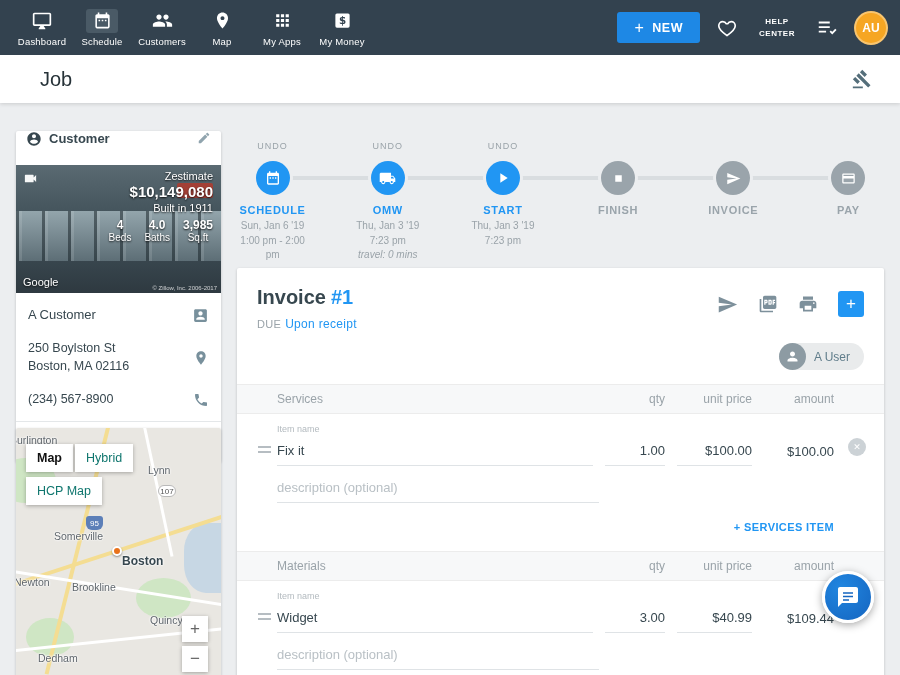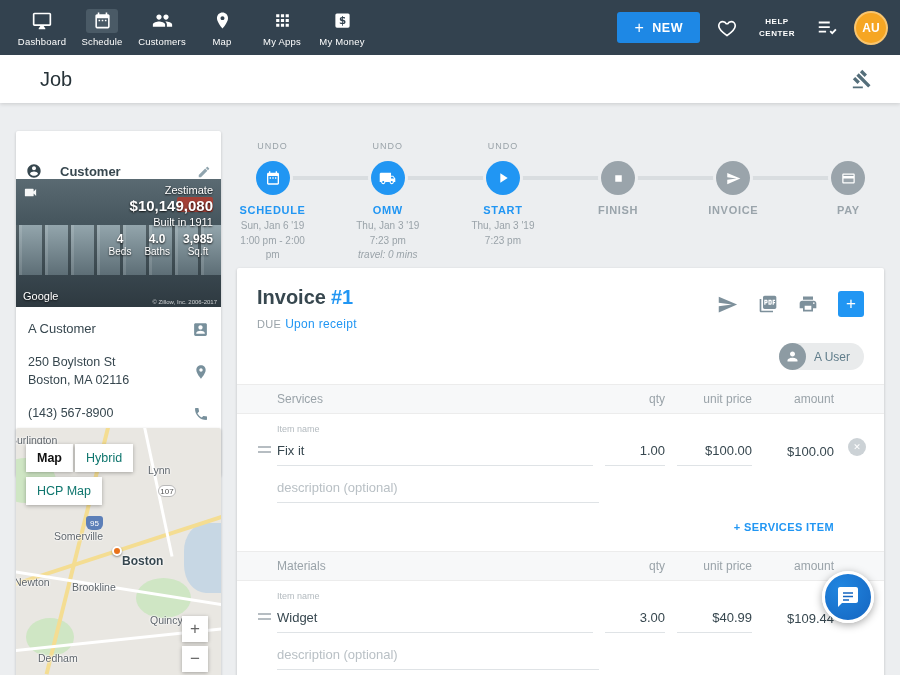--- a/index.html
+++ b/index.html
@@ -29,21 +29,21 @@
   .jobbar{position:absolute;top:55px;left:0;right:0;height:48px;background:#fff;display:flex;
           align-items:center;padding:0 28px 0 40px;box-shadow:0 1px 4px rgba(0,0,0,.15);z-index:20;}
   .job-title{font-size:20px;color:#263238;}
   .jobbar .gavel{margin-left:auto;color:#546e7a;cursor:pointer;}
 
   .content{position:absolute;top:103px;left:0;right:0;bottom:0;overflow:hidden;}
   .card{background:#fff;border-radius:2px;box-shadow:0 1px 3px rgba(0,0,0,.2);}
 
   
   .customer-card{position:absolute;left:16px;top:28px;width:205px;}
-  .cc-head{height:48px;display:flex;align-items:flex-end;gap:18px;padding:0 10px;color:#37474f;}
+  .cc-head{height:34px;display:flex;align-items:flex-start;gap:7px;padding:0 10px;color:#37474f;}
   .cc-title{font-size:13px;font-weight:bold;flex:1;}
   .pencil{color:#90a4ae;cursor:pointer;}
   .photo{position:relative;height:128px;overflow:hidden;color:#fff;
          background:linear-gradient(180deg,#5a6a72 0%,#46565e 34%,#39474f 72%,#2e3940 100%);}
   .glass{position:absolute;left:0;right:0;top:46px;height:50px;
          background:linear-gradient(180deg,#93a5ac,#5d6e76);
          background-image:repeating-linear-gradient(90deg,rgba(18,28,33,.5) 0 3px,rgba(255,255,255,.12) 3px 6px,transparent 6px 26px),
                           linear-gradient(180deg,#93a5ac,#5d6e76);}
   .sign{position:absolute;right:8px;top:18px;width:36px;height:15px;background:#b23b2e;opacity:.85;border-radius:2px;}
   .cam{position:absolute;left:7px;top:6px;color:#fff;opacity:.95;}
@@ -295,21 +295,21 @@
           <span>250 Boylston St</span><br>
           <span>Boston, MA 02116</span>
         </span>
         <span class="ric">
           <svg class="ic" width="16" height="16" viewBox="0 0 24 24" fill="currentColor">
               <path d="M12 2C8.13 2 5 5.13 5 9c0 5.25 7 13 7 13s7-7.75 7-13c0-3.87-3.13-7-7-7zm0 9.5c-1.38 0-2.5-1.12-2.5-2.5s1.12-2.5 2.5-2.5 2.5 1.12 2.5 2.5-1.12 2.5-2.5 2.5z"></path>
             </svg>
         </span>
       </div>
       <div class="row">
-        <span class="txt">(143) 567-8900</span>
+        <span class="txt">(234) 567-8900</span>
         <span class="ric">
           <svg class="ic" width="16" height="16" viewBox="0 0 24 24" fill="currentColor">
               <path d="M6.62 10.79c1.44 2.83 3.76 5.14 6.59 6.59l2.2-2.2c.27-.27.67-.36 1.02-.24 1.12.37 2.33.57 3.57.57.55 0 1 .45 1 1V20c0 .55-.45 1-1 1-9.39 0-17-7.61-17-17 0-.55.45-1 1-1h3.5c.55 0 1 .45 1 1 0 1.25.2 2.45.57 3.57.11.35.03.74-.25 1.02l-2.2 2.2z"></path>
             </svg>
         </span>
       </div>
       <div class="cc-div"></div>
       <div class="history">
         <span class="hic">
           <svg class="ic" width="16" height="16" viewBox="0 0 24 24" fill="currentColor">

